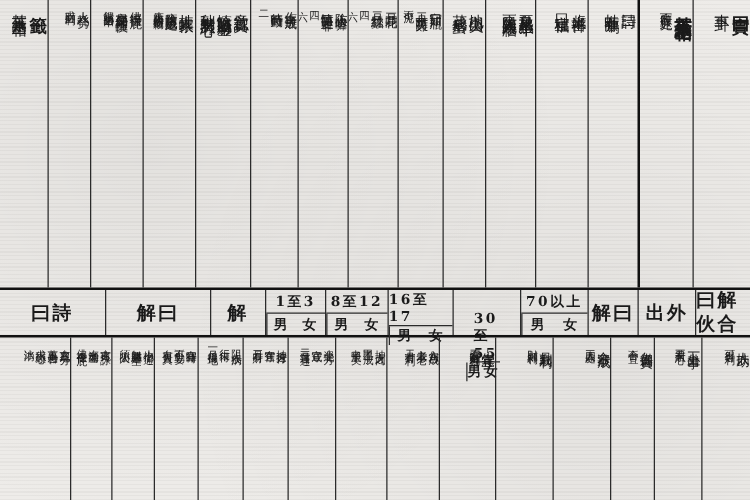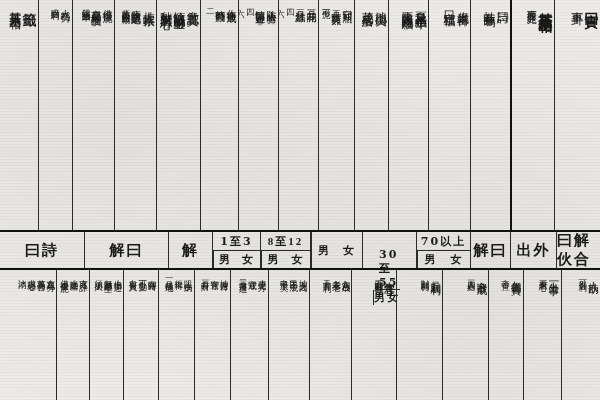--- a/index.html
+++ b/index.html
@@ -211,28 +211,29 @@
         <div class="age-top">30至55</div>
         <div class="age-bot">
           <div class="half">女</div>
           <div class="half">男</div>
         </div>
       </div>
     </div>
 
     <div class="cell" style="width:52px;padding:0;">
       <div class="age-wrap">
-        <div class="age-bot">
-          <div class="half">女</div>
-          <div class="half">男</div>
-        </div>
-      </div>
-    </div>
-
-    <div class="cell" style="width:50px;padding:0;font-family:Liberation Serif, serif;">
+        <div class="age-top">16至17</div>
+        <div class="age-bot">
+          <div class="half">女</div>
+          <div class="half">男</div>
+        </div>
+      </div>
+    </div>
+
+    <div class="cell" style="width:50px;padding:0;">
       <div class="age-wrap">
         <div class="age-top">8至12</div>
         <div class="age-bot">
           <div class="half">女</div>
           <div class="half">男</div>
         </div>
       </div>
     </div>
 
     <div class="cell" style="width:48px;padding:0;">

